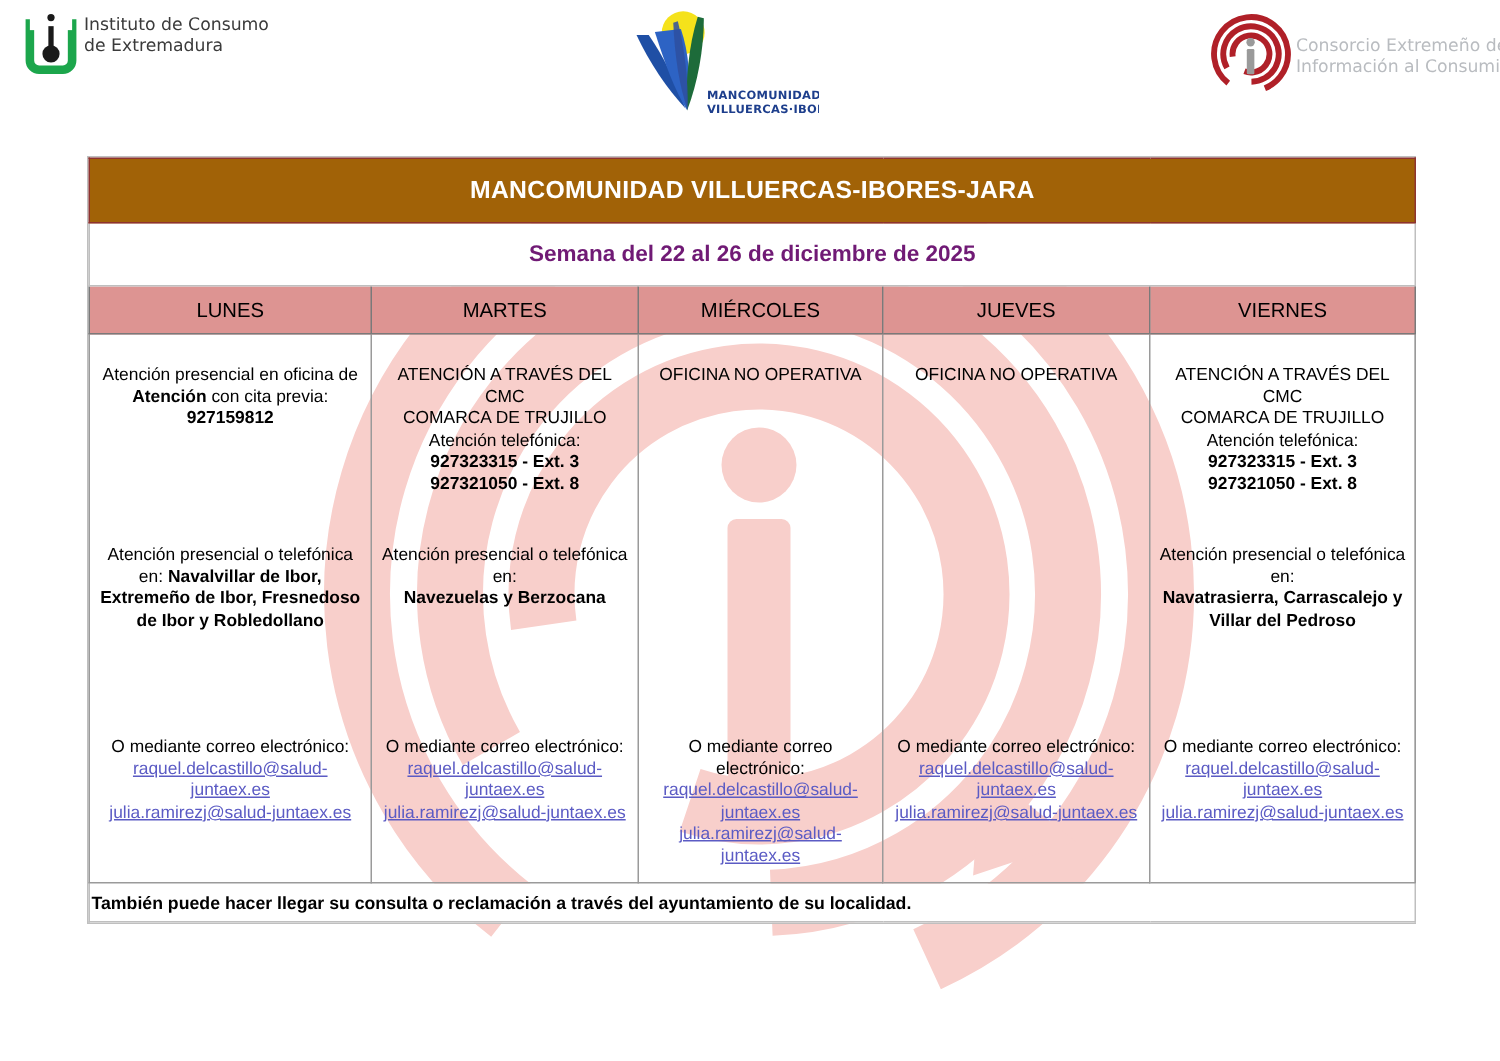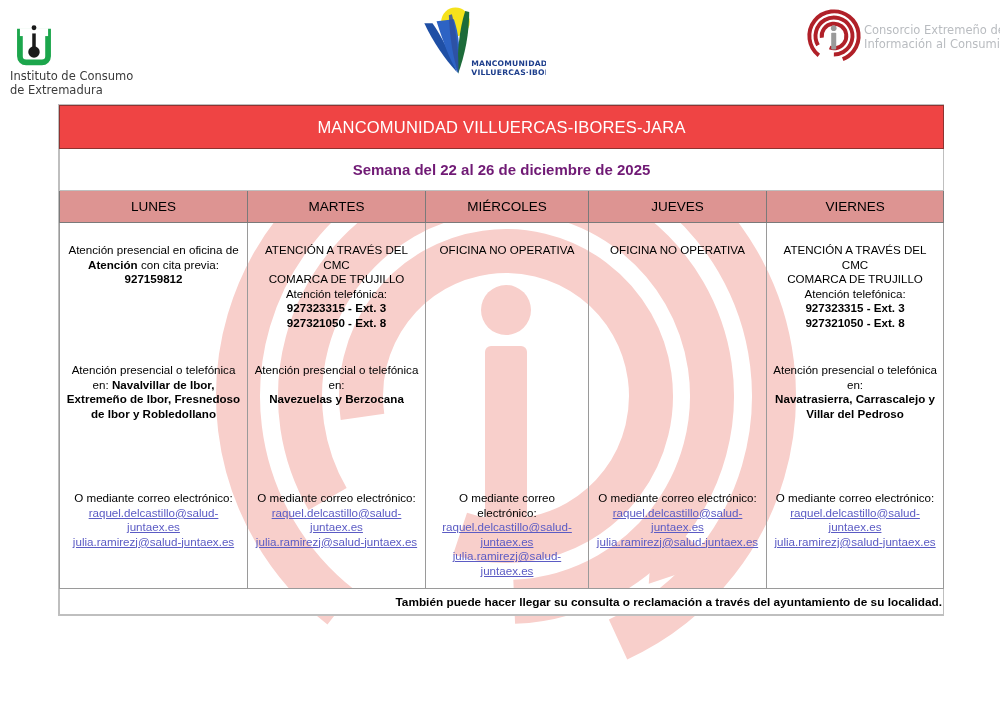--- a/index.html
+++ b/index.html
@@ -26,21 +26,21 @@
   }
 
   
   #logo-bar {
     position: absolute; left: 0; top: 0;
     width: 1000px; height: 92px;
     z-index: 2;
   }
   .logo-block { position: absolute; display: flex; align-items: flex-start; }
 
-  #logo-izq { left: 10px; top: 22px; flex-direction: column; }
+  #logo-izq { left: 10px; top: 6px; flex-direction: row; }
   #logo-izq .mark { width: 44px; height: 44px; margin-left: 2px; }
   #logo-izq .txt {
     margin-top: 3px;
     font-size: 11.5px; line-height: 14px; color: #3b3b3b;
     font-family: "DejaVu Sans", sans-serif;
     white-space: pre;
   }
 
   #logo-centro { left: 418px; top: 6px; }
   #logo-centro .mark { width: 128px; height: 74px; }
@@ -59,25 +59,25 @@
     position: absolute;
     left: 58px; top: 104px;
     width: 884px;
     z-index: 1;
     border: 1px solid #bfbfbf;
     border-collapse: collapse;
   }
   #sheet table { border-collapse: collapse; width: 884px; table-layout: fixed; }
 
   .title-row td {
-    background: #ef4444;
+    background: #a16207;
     color: #ffffff;
     text-align: center;
     font-size: 16.5px;
-    font-weight: normal;
+    font-weight: bold;
     letter-spacing: .2px;
     height: 40px;
     border: 1px solid #8E3330;
   }
   .week-row td {
     background: #ffffff;
     color: #701a75;
     text-align: center;
     font-size: 15px;
     font-weight: bold;
@@ -118,21 +118,21 @@
   .b { font-weight: bold; }
   .cap { font-weight: normal; }
   .mail {
     color: #5B5BC4;
     text-decoration: underline;
     display: block;
     cursor: pointer;
   }
   .note-row td {
     background: #ffffff;
-    text-align: right;
+    text-align: left;
     font-size: 11.8px;
     font-weight: bold;
     color: #000000;
     height: 23px;
     border: 1px solid #bfbfbf;
   }
 </style>
 </head>
 <body>
 

